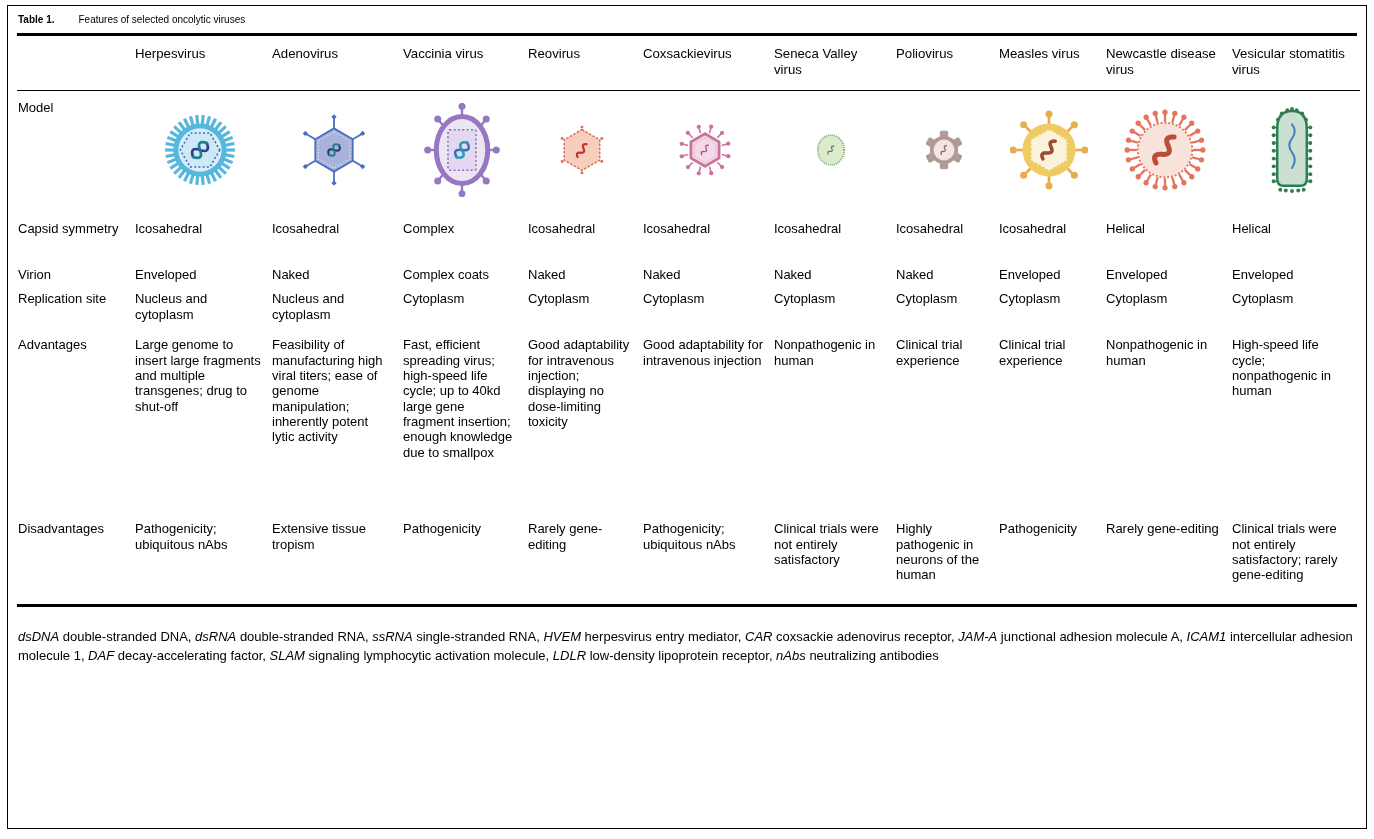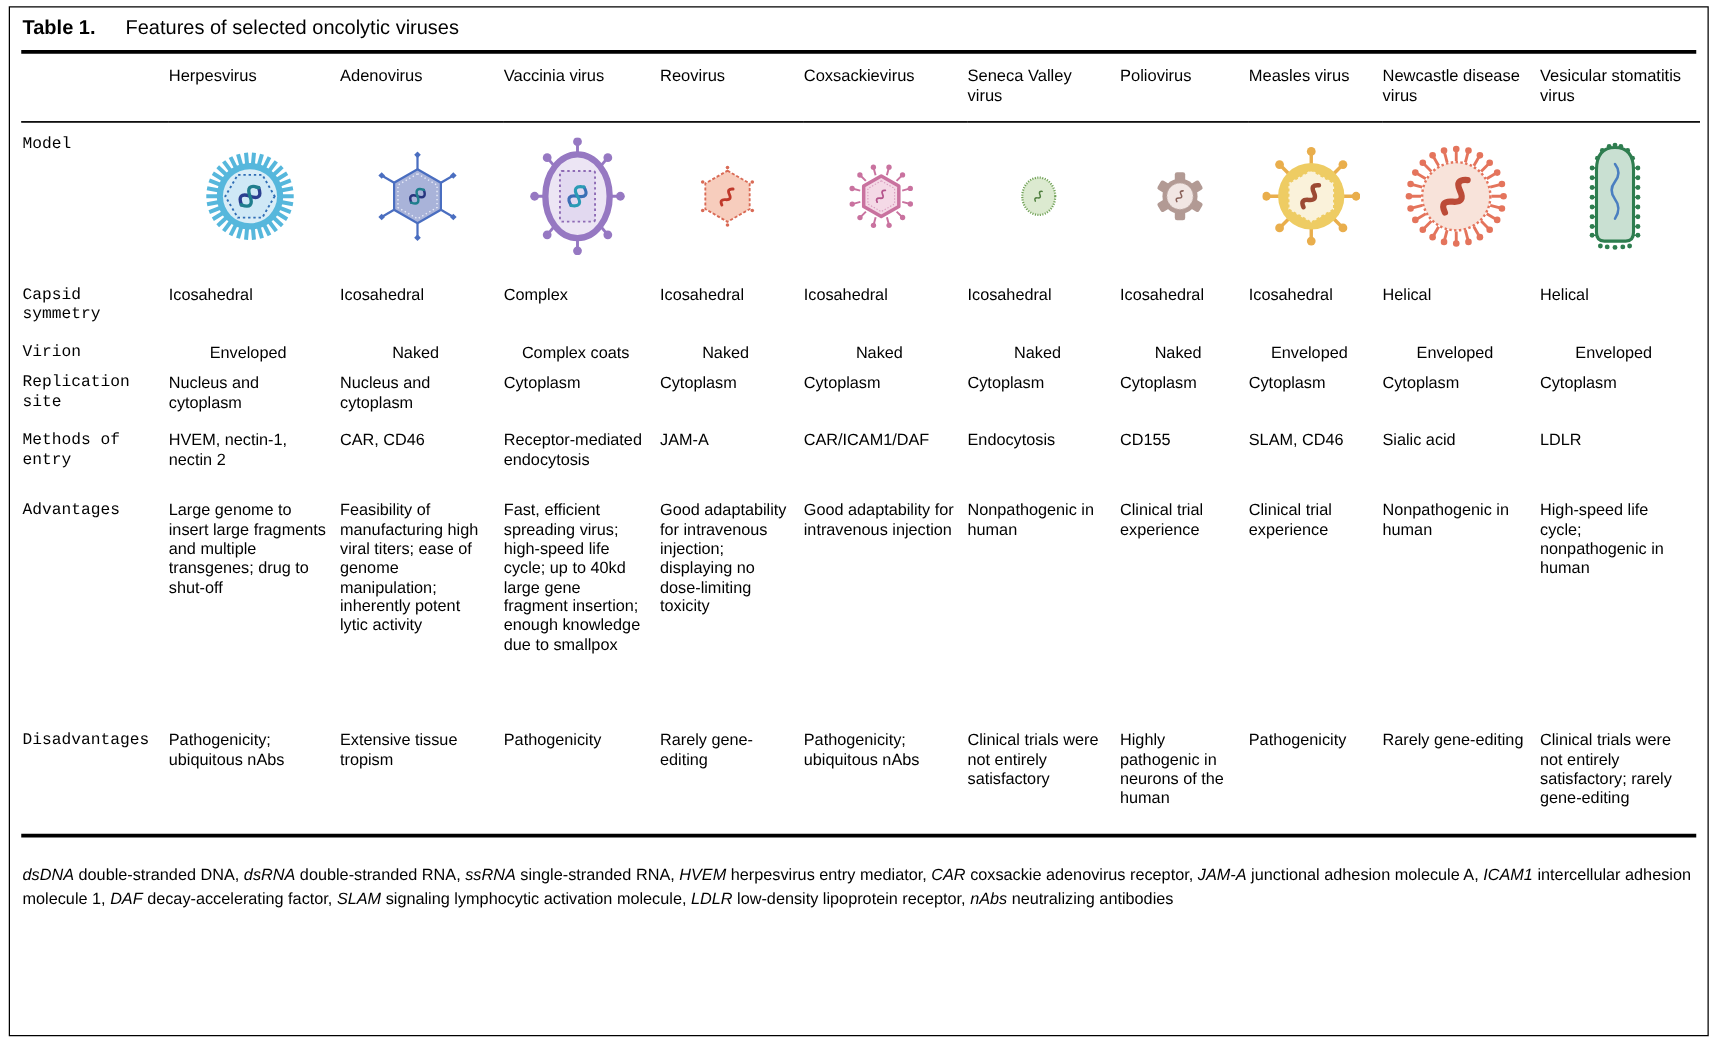--- a/index.html
+++ b/index.html
@@ -1,28 +1,28 @@
 <!DOCTYPE html>
 <html><head>
 <meta charset="utf-8">
 <style>
   html,body{margin:0;padding:0;background:#fff;color:#000;}
   body{width:1374px;height:839px;font-family:"Liberation Sans",sans-serif;overflow:hidden;}
   .frame{margin:5px 7px 4px 7px;border:1.5px solid #000;padding:0 9px;height:824px;box-sizing:border-box;background:#fff;}
-  .title-row{padding:8px 1px 8px 1px;border-bottom:3.5px solid #000;font-size:16px;}
+  .title-row{padding:8px 1px 8px 1px;border-bottom:3.5px solid #000;font-size:10px;}
   .title-label{font-weight:bold;margin-right:24px;}
   table{border-collapse:collapse;table-layout:fixed;width:100%;font-size:13px;line-height:1.18;}
   th,td{text-align:left;vertical-align:top;font-weight:normal;box-sizing:border-box;}
   thead th{padding:10px 8px 0 0;height:54px;border-bottom:1.5px solid #000;font-size:13.2px;}
-  tbody th.rowlabel{padding:9px 12px 0 1px;font-family:Liberation Mono, monospace;}
+  tbody th.rowlabel{padding:9px 12px 0 1px;}
   tbody td{padding:9px 10px 0 0;}
   tr.r-model td{height:122px;vertical-align:middle;text-align:center;padding:4px 8px 4px 0;}
   tr.r-genome td{height:36px;}
   tr.r-capsid-symmetry td{height:46px;}
-  tr.r-virion td{height:20px;text-align:center;}
+  tr.r-virion td{height:20px;}
   tr.r-replication-site td{height:46px;}
   tr.r-methods-of-entry td{height:56px;}
   tr.r-bbb-penetration td{height:62px;}
   tr.r-advantages td{height:184px;}
   tr.r-disadvantages td{height:92px;}
   .vicon{display:inline-block;}
   .footnote{border-top:3.5px solid #000;padding:21px 1px 8px 1px;font-size:13px;line-height:1.42;}
   .footnote i{font-style:italic;}
 </style>
 </head>
@@ -421,33 +421,20 @@
           <td>Nucleus and cytoplasm</td>
           <td>Cytoplasm</td>
           <td>Cytoplasm</td>
           <td>Cytoplasm</td>
           <td>Cytoplasm</td>
           <td>Cytoplasm</td>
           <td>Cytoplasm</td>
           <td>Cytoplasm</td>
           <td>Cytoplasm</td>
         </tr>
-        <tr class="r-methods-of-entry">
-          <th class="rowlabel">Methods of entry</th>
-          <td>HVEM, nectin-1, nectin 2</td>
-          <td>CAR, CD46</td>
-          <td>Receptor-mediated endocytosis</td>
-          <td>JAM-A</td>
-          <td>CAR/ICAM1/DAF</td>
-          <td>Endocytosis</td>
-          <td>CD155</td>
-          <td>SLAM, CD46</td>
-          <td>Sialic acid</td>
-          <td>LDLR</td>
-        </tr>
         <tr class="r-advantages">
           <th class="rowlabel">Advantages</th>
           <td>Large genome to insert large fragments and multiple transgenes; drug to shut-off</td>
           <td>Feasibility of manufacturing high viral titers; ease of genome manipulation; inherently potent lytic activity</td>
           <td>Fast, efficient spreading virus; high-speed life cycle; up to 40kd large gene fragment insertion; enough knowledge due to smallpox</td>
           <td>Good adaptability for intravenous injection; displaying no dose-limiting toxicity</td>
           <td>Good adaptability for intravenous injection</td>
           <td>Nonpathogenic in human</td>
           <td>Clinical trial experience</td>
           <td>Clinical trial experience</td>

